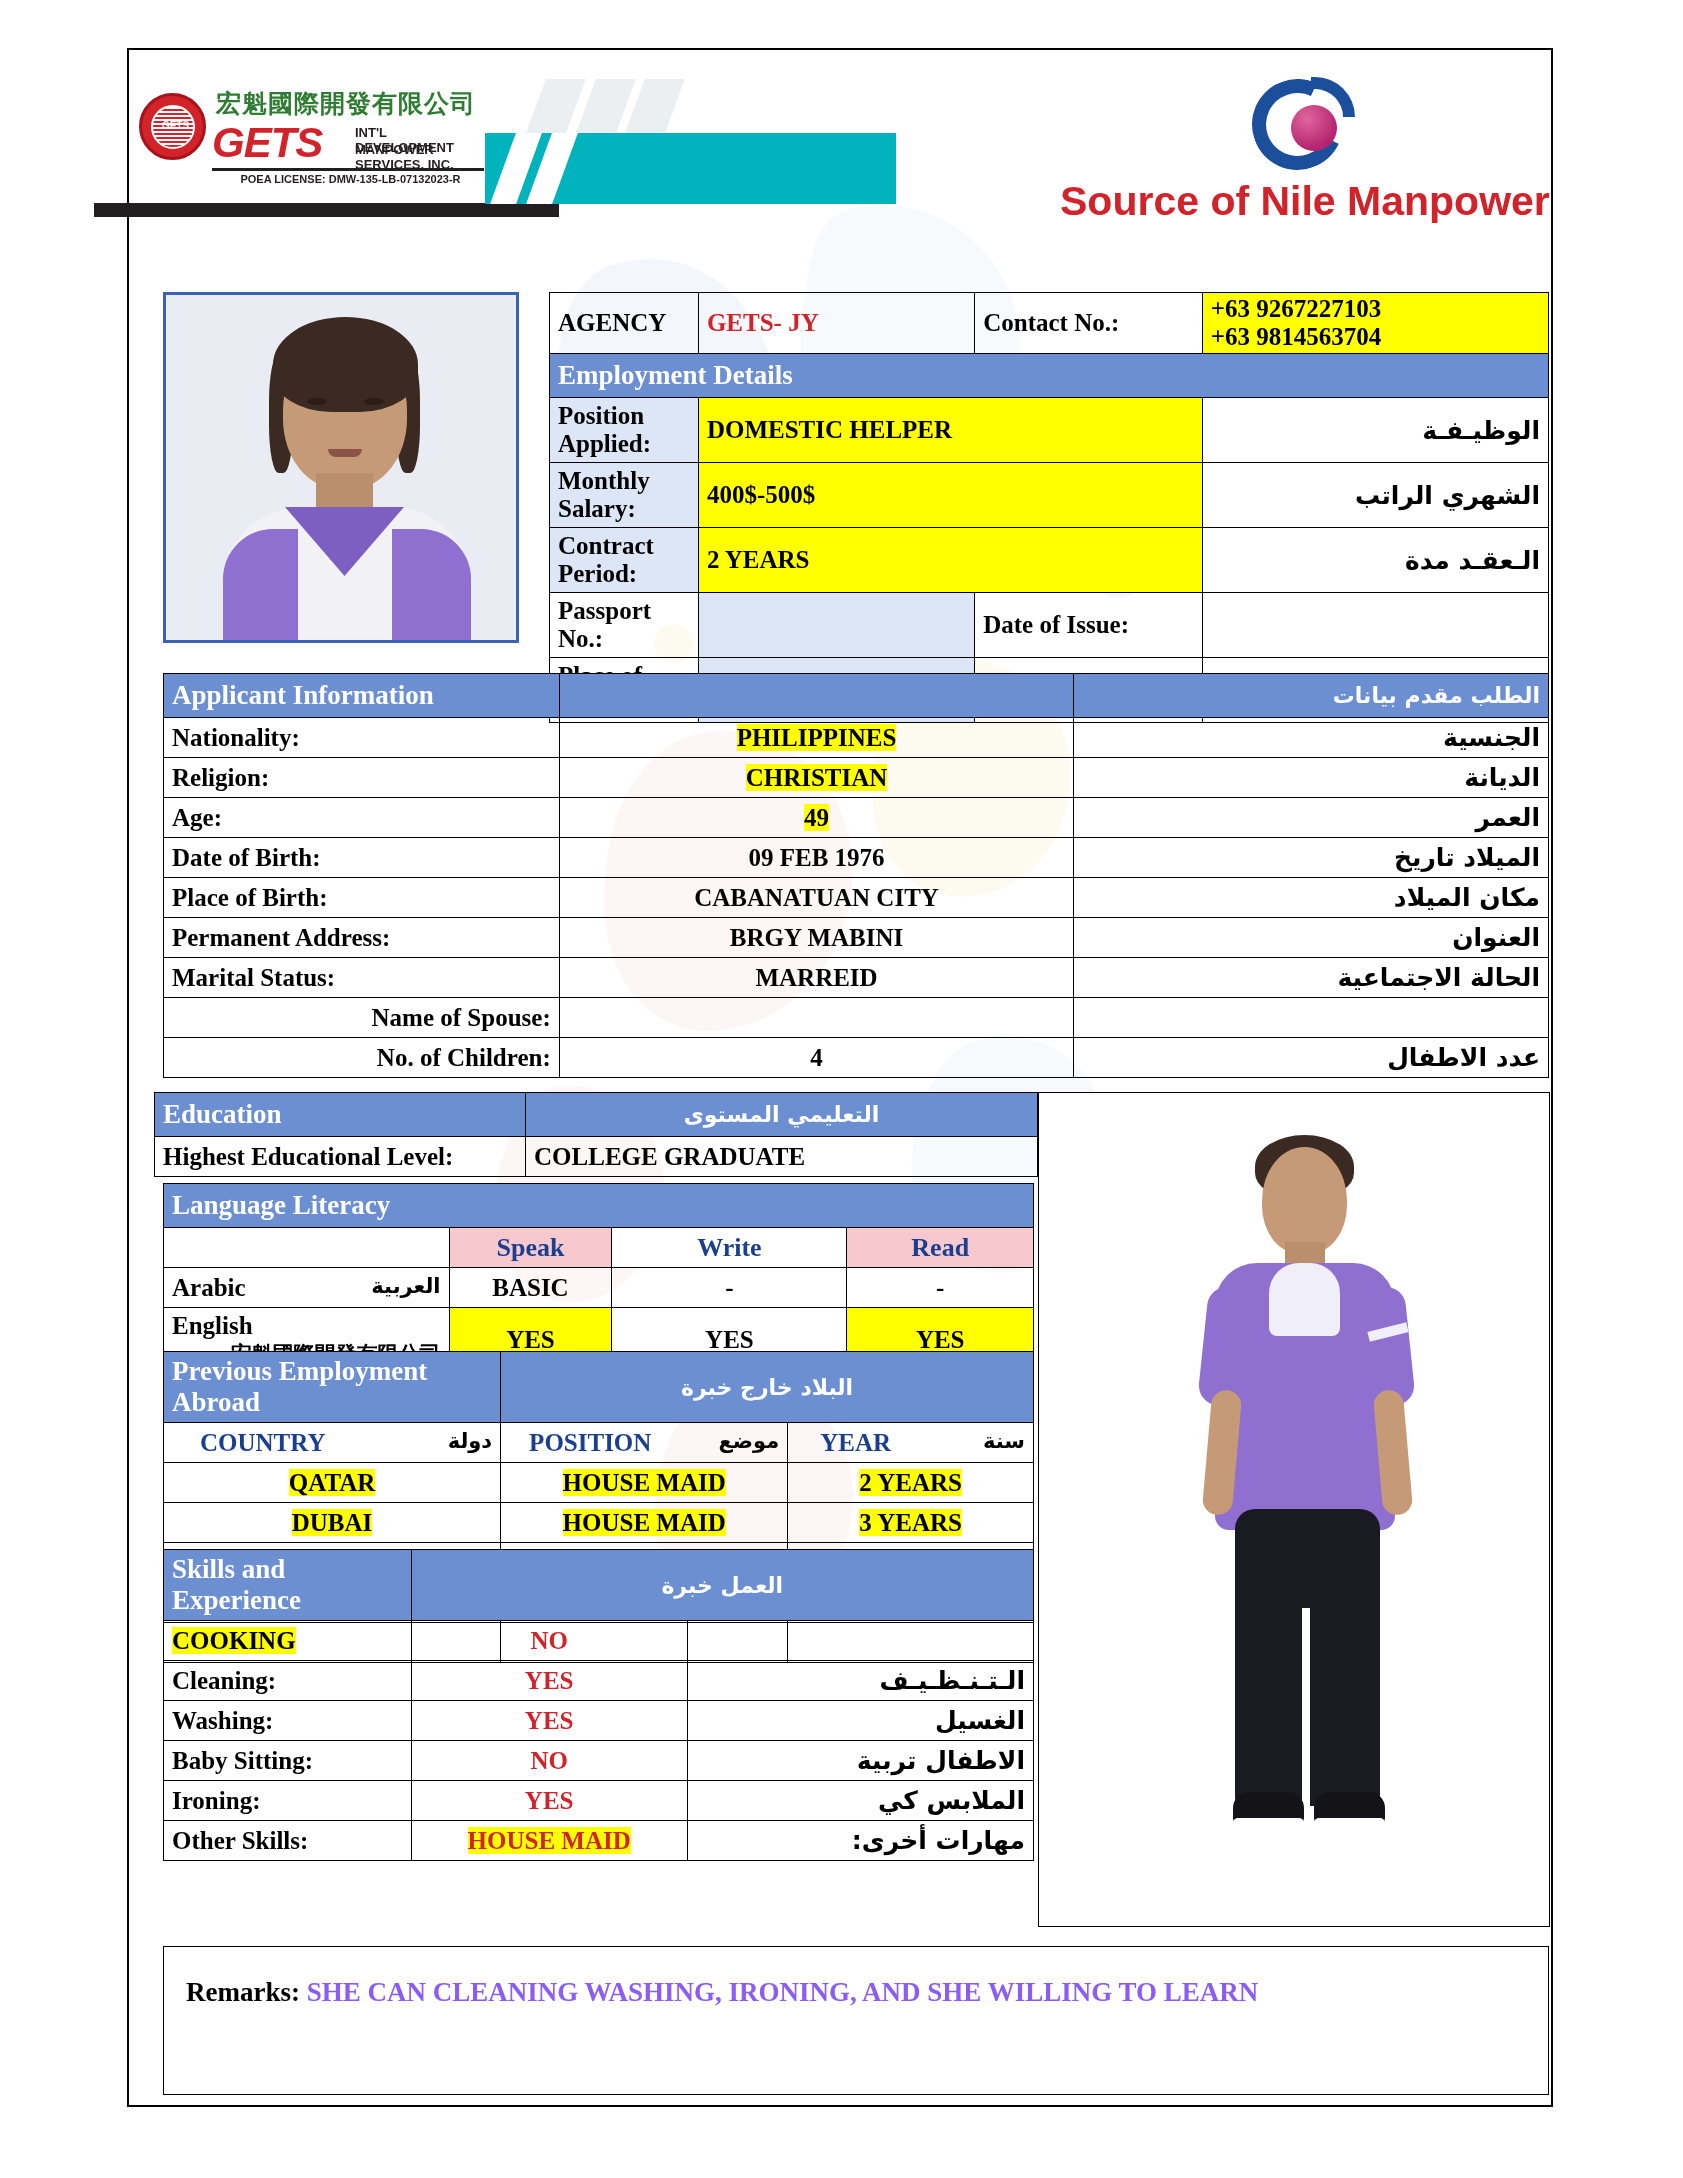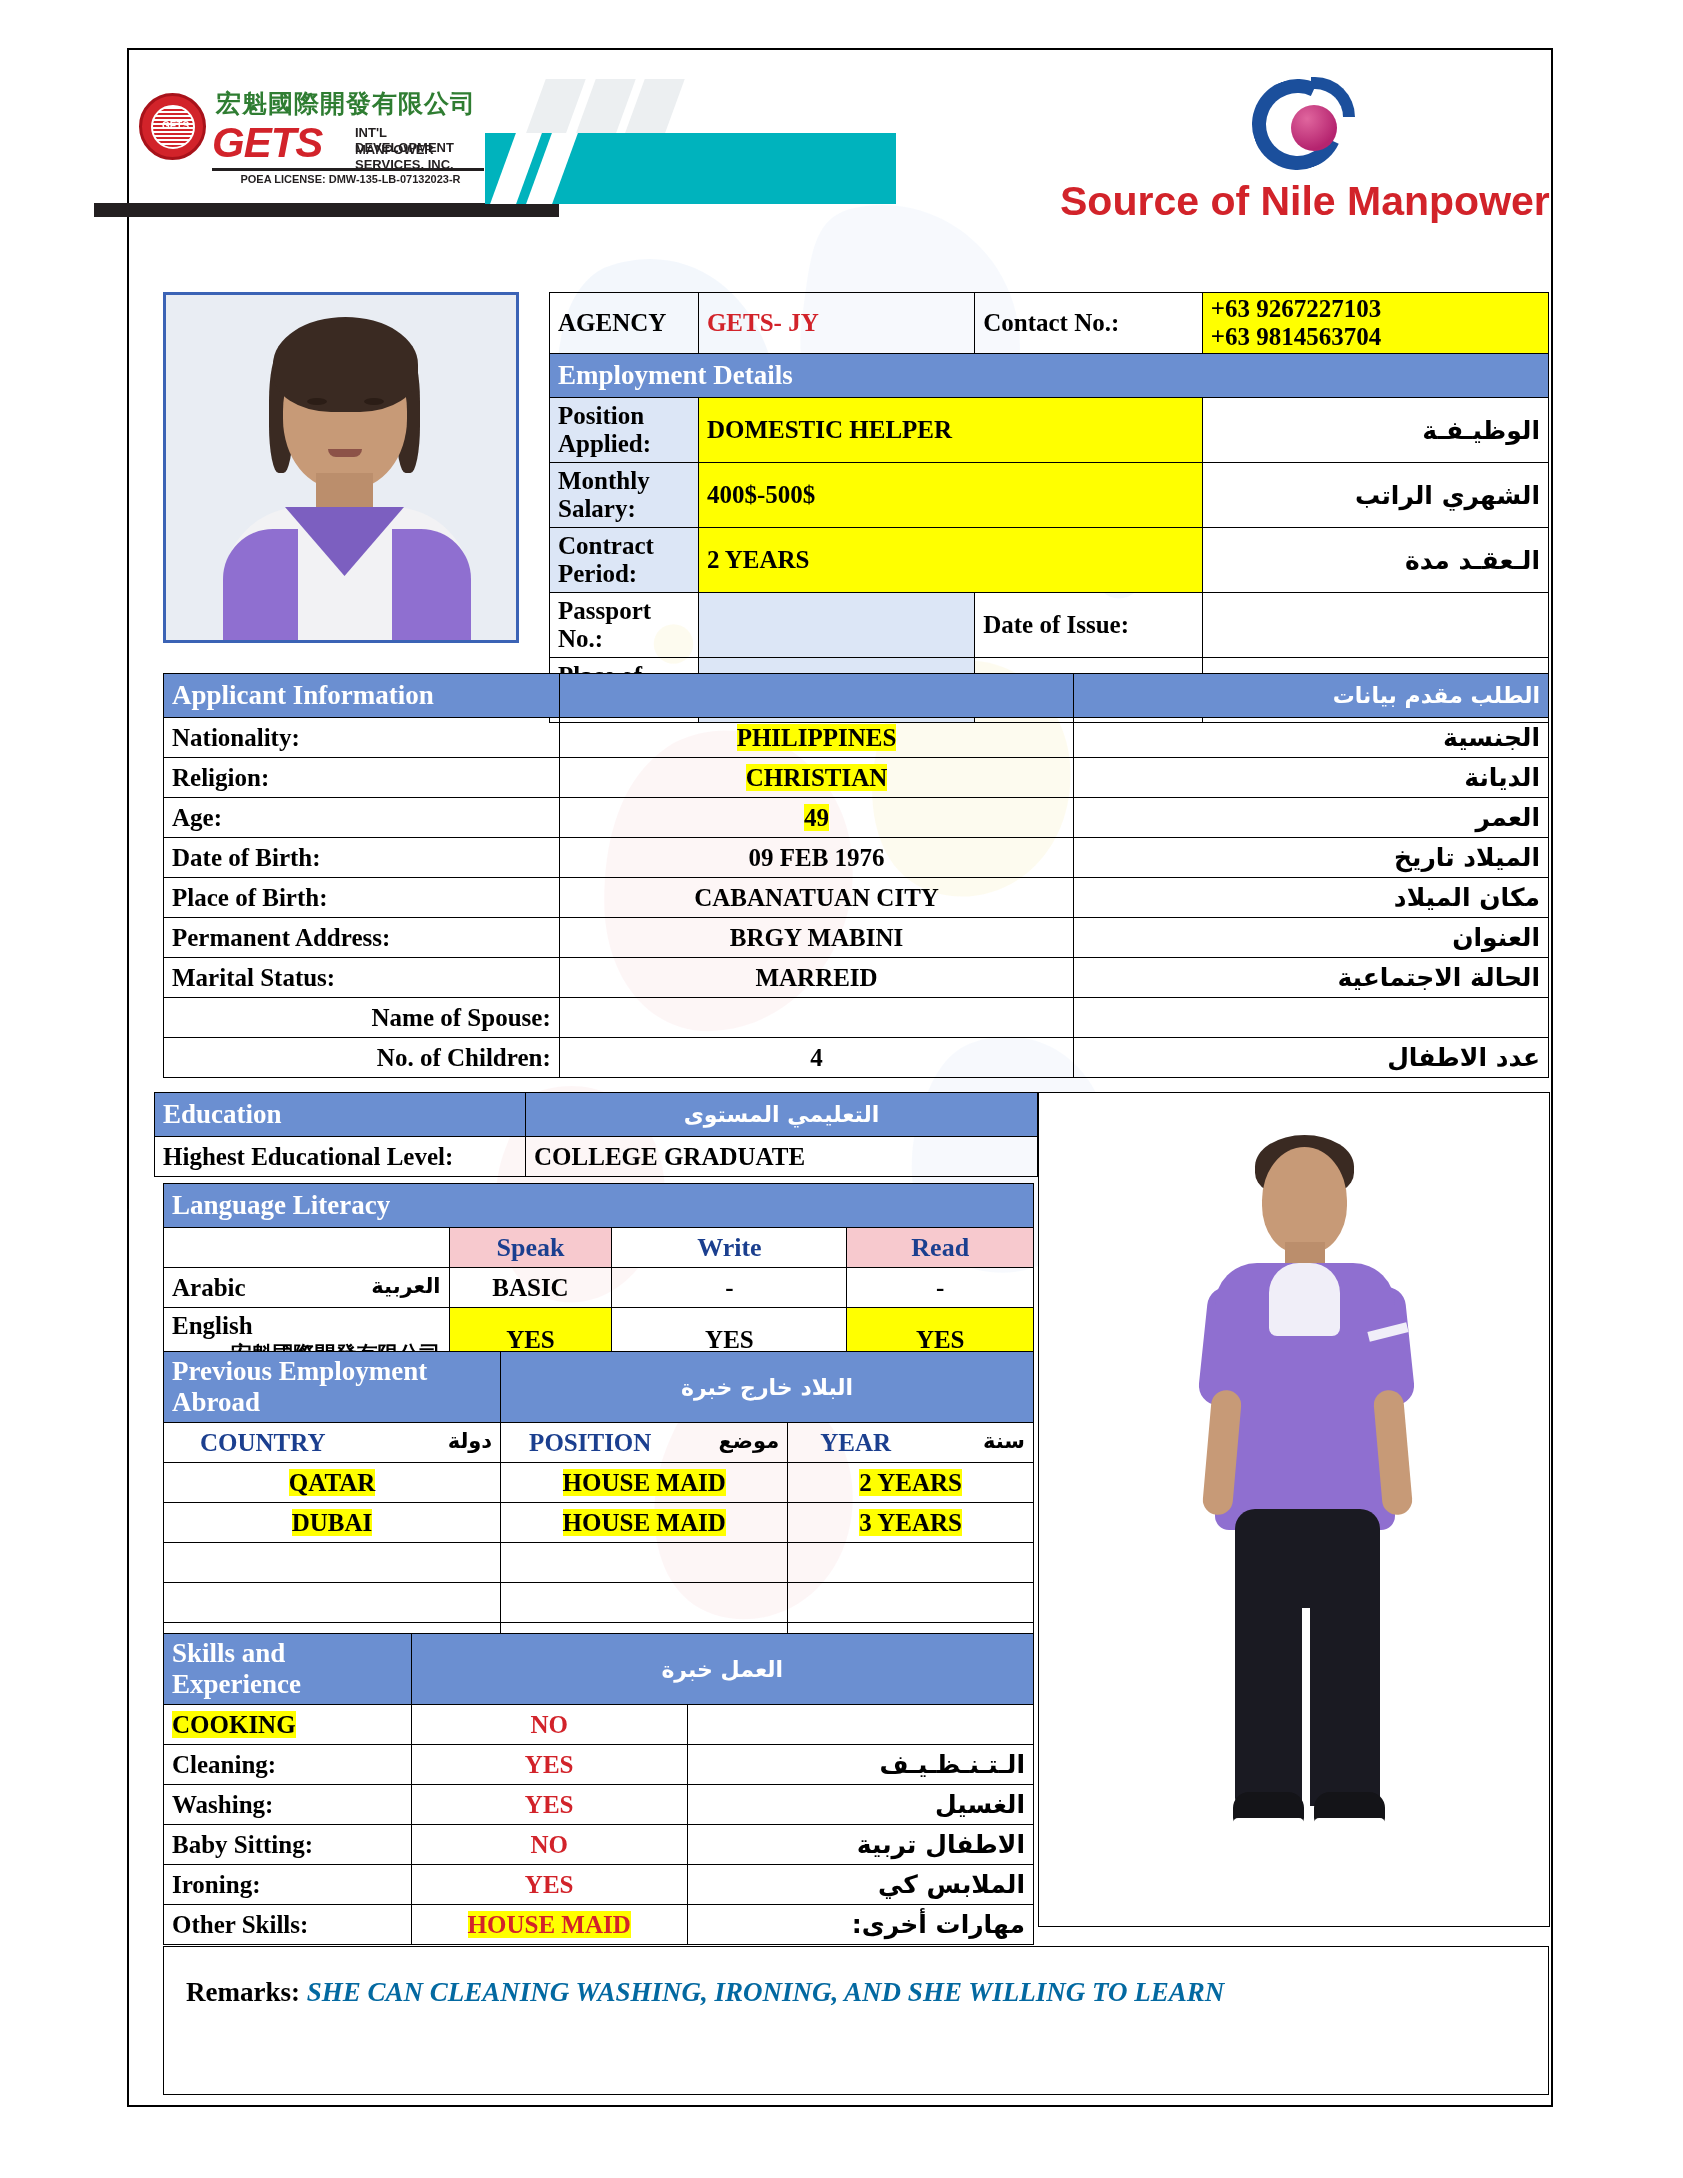--- a/index.html
+++ b/index.html
@@ -363,21 +363,21 @@
     text-align: center;
     font-size: 26px;
   }
 
   
   #employment-table { left: 549px; top: 292px; width: 1000px; }
   #applicant-table  { left: 163px; top: 673px; width: 1386px; }
   #education-table  { left: 154px; top: 1092px; width: 884px; }
   #language-table   { left: 163px; top: 1183px; width: 871px; }
   #prev-emp-table   { left: 163px; top: 1351px; width: 871px; }
-  #skills-table     { left: 163px; top: 1633px; width: 871px; }
+  #skills-table     { left: 163px; top: 1549px; width: 871px; }
 
   
   .body-photo {
     position: absolute;
     left: 1038px;
     top: 1092px;
     width: 512px;
     height: 835px;
     border: 1.5px solid #000;
     box-sizing: border-box;
@@ -411,21 +411,21 @@
     border: 1.5px solid #000;
     box-sizing: border-box;
   }
   .remarks-inner {
     position: absolute;
     left: 22px;
     top: 30px;
     font-size: 27px;
   }
   .remarks-label { font-weight: bold; color: #000; }
-  .remarks-text { font-weight: bold; color: #0369a1; font-style: italic; }
+  .remarks-text { font-weight: bold; color: #8b5cf6; }
 </style>
 </head>
 <body>
 
 <div class="page">
 
   <div class="doc-frame"></div>
 
   <svg class="map-bg" viewBox="0 0 900 1800">
     <path d="M180,120 C260,90 330,140 350,220 C370,300 320,360 260,400 C200,440 150,400 140,330 C130,260 120,150 180,120 Z" fill="#b9d3f2"></path>

